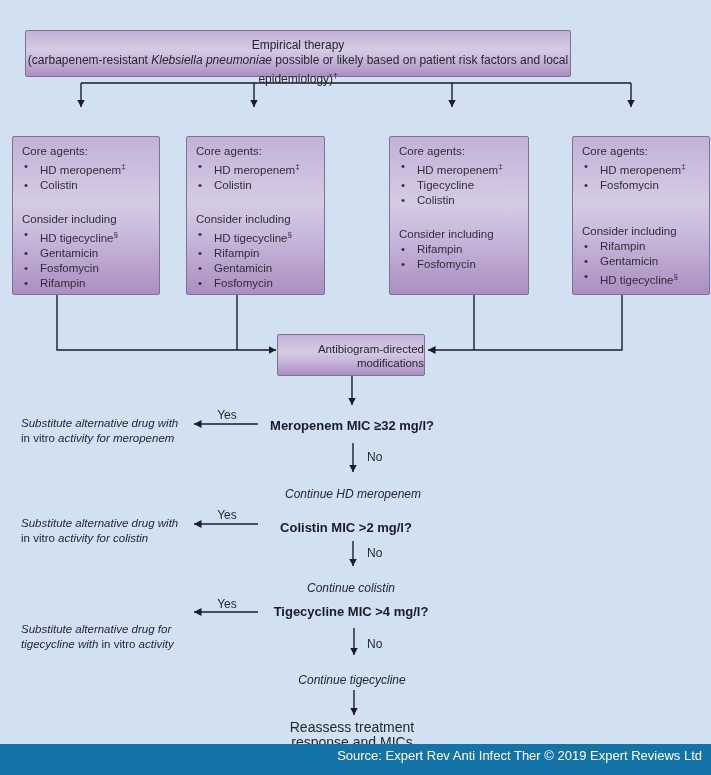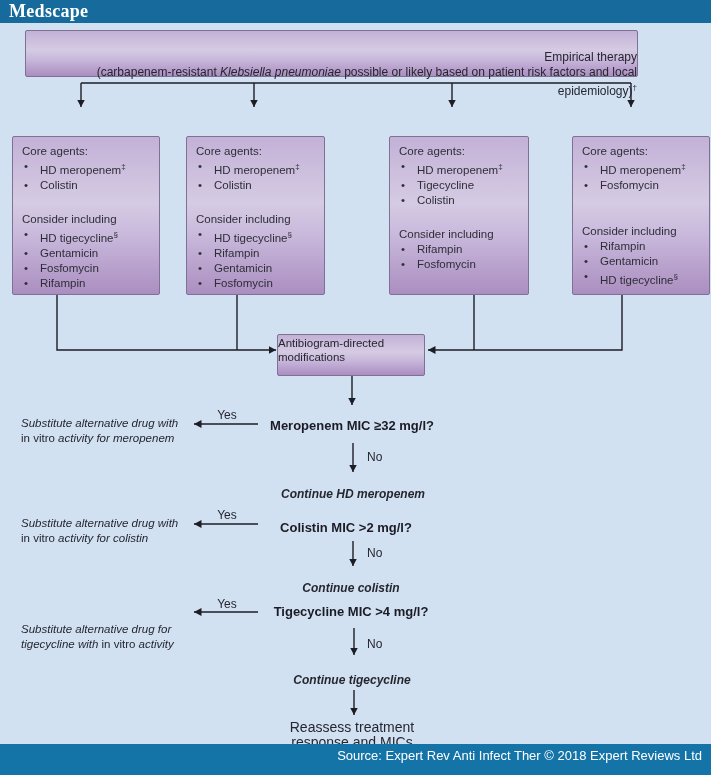--- a/index.html
+++ b/index.html
@@ -21,68 +21,65 @@
     position: absolute; left: 0; top: 744px; width: 711px; height: 31px;
     background: #1474a8; color: #ffffff; font-size: 13px;
     text-align: right; padding: 4px 9px 0 0;
   }
   
   .pbox {
     position: absolute; border: 1px solid #7f7094; border-radius: 2px;
     background: linear-gradient(180deg, #c3b1d7 0%, #d5cbe3 42%, #c9b9dc 62%, #ab8ec0 100%);
   }
   .empirical {
-    left: 25px; top: 30px; width: 613px; height: 47px;
-    text-align: right; font-size: 12px; line-height: 15px; padding-top: 19px;
+    left: 25px; top: 30px; width: 546px; height: 47px;
+    text-align: center; font-size: 12px; line-height: 15px; padding-top: 7px;
   }
   sup { font-size: 8px; }
   .col-label {
     position: absolute; top: 118px; font-weight: bold; font-size: 12.5px;
     text-align: center; color: #1b1b24; white-space: nowrap; margin-top: 28px;
   }
   .agent-box { top: 136px; height: 159px; font-size: 11.5px; color: #2e2e38; padding: 7px 3px 12px 9px; }
   .core-label, .consider-label { line-height: 15px; }
   .consider-label { margin-top: 19px; }
   .tall-gap .consider-label { margin-top: 31px; }
   .li { display: flex; line-height: 15px; }
   .li .bullet { flex: 0 0 18px; width: 18px; padding-left: 2px; }
   .mod-box {
     left: 277px; top: 334px; width: 148px; height: 42px;
-    text-align: left; font-size: 11.5px; line-height: 14px; padding-top: 1px;
+    text-align: right; font-size: 11.5px; line-height: 14px; padding-top: 7px;
   }
   
   .yes-label { position: absolute; left: 196px; width: 62px; text-align: center; font-size: 12px; }
   .no-label  { position: absolute; left: 367px; font-size: 12px; }
   .question  {
     position: absolute; transform: translateX(-50%); font-weight: bold;
     font-size: 13px; white-space: nowrap; color: #1b1b24;
   }
   .sub-label {
     position: absolute; left: 1px; font-size: 11.5px; font-style: italic;
     line-height: 15px; white-space: nowrap; margin-left: 20px;
   }
   .sub-label .roman { font-style: normal; }
   .continue {
     position: absolute; transform: translateX(-50%);
-    font-style: italic; font-size: 12px; white-space: nowrap; font-weight: bold;
+    font-style: italic; font-size: 12px; white-space: nowrap;
   }
   .reassess {
     position: absolute; left: 352px; top: 720px; transform: translateX(-50%);
     text-align: center; font-size: 14px; line-height: 14.5px; white-space: nowrap;
   }
   .connectors { position: absolute; left: 0; top: 0; pointer-events: none; }
 </style>
 </head>
 <body>
 
 <div class="canvas">
 
-  <div class="topbar">
-    <span class="logo">Medscape</span>
-  </div>
 
   <svg class="connectors" width="711" height="775" viewBox="0 0 711 775">
     <defs>
       <marker id="ah" markerUnits="userSpaceOnUse" markerWidth="10" markerHeight="10" refX="7.5" refY="5" orient="auto">
         <path d="M0,1 L7.5,5 L0,9 Z" fill="#1d1d26"></path>
       </marker>
     </defs>
     <g stroke="#1d1d26" stroke-width="1.4" fill="none">
       <path d="M81,83 H631"></path>
       <path d="M81,83 V107" marker-end="url(#ah)"></path>
@@ -253,16 +250,16 @@
   </div>
   <div class="no-label" style="top:637px">No</div>
   <div class="continue" style="left:352px;top:673px">Continue tigecycline</div>
 
   <div class="reassess">
     <span>Reassess treatment</span><br>
     <span>response and MICs</span>
   </div>
 
   <div class="footer">
-    <span>Source: Expert Rev Anti Infect Ther © 2018 Expert Reviews Ltd</span>
+    <span>Source: Expert Rev Anti Infect Ther © 2019 Expert Reviews Ltd</span>
   </div>
 
 </div>
 
 </body></html>

